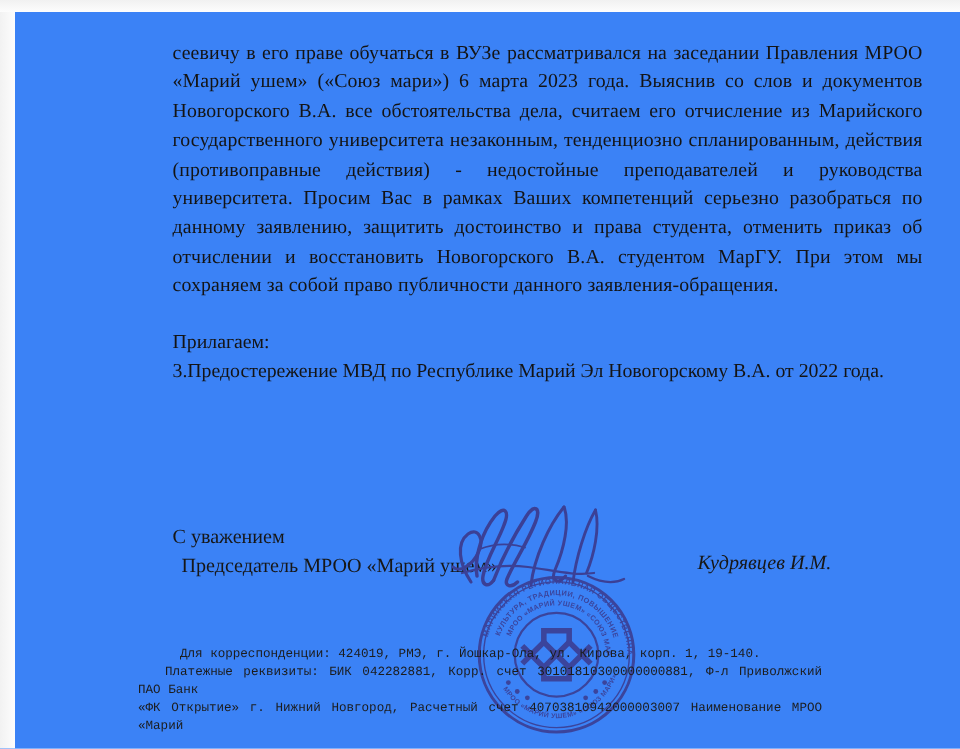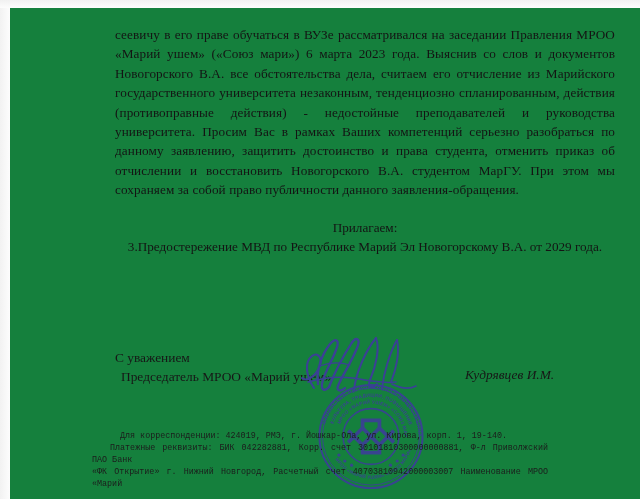--- a/index.html
+++ b/index.html
@@ -6,21 +6,21 @@
   body{
     width:640px;height:499px;
     background:#ffffff;
     font-family:"Liberation Serif", serif;
     overflow:hidden;
     position:relative;
   }
   
   #page{
     position:absolute;inset:0;
-    background:#15803d;
+    background:#3b82f6;
   }
   #scan-edge-left{
     position:absolute;left:0;top:0;width:10px;height:499px;
     background:linear-gradient(to right,#f2f2f2,#fdfdfd);
   }
   #scan-edge-top{
     position:absolute;left:0;top:0;width:640px;height:8px;
     background:linear-gradient(to bottom,#f1f1f1,#fdfdfd);
   }
 
@@ -35,21 +35,20 @@
   }
   .para{margin:0;text-align:justify;text-justify:inter-word;}
   .para.last-line-left{text-align-last:left;}
 
   #attach-block{
     position:absolute;
     left:115px; top:218px; width:500px;
     font-size:13.2px;
     line-height:19.4px;
     color:#141414;
-    text-align:center;
   }
   .attach-line{white-space:nowrap;}
   .attach-wrap{white-space:normal;}
 
   #sign-block{
     position:absolute;
     left:115px; top:348px; width:500px;
     font-size:13.4px;
     line-height:19px;
     color:#171717;
@@ -99,21 +98,21 @@
 
   <div id="scan-edge-left"></div>
   <div id="scan-edge-top"></div>
 
   <div id="body-block">
     <p class="para last-line-left">сеевичу в его праве обучаться в ВУЗе рассматривался на заседании Правления МРОО «Марий ушем» («Союз мари») 6 марта 2023 года. Выяснив со слов и документов Новогорского В.А.  все обстоятельства дела, считаем его отчисление из Марийского государственного университета незаконным, тенденциозно спланированным, действия (противоправные действия) - недостойные преподавателей и руководства университета. Просим Вас в рамках Ваших компетенций серьезно разобраться по данному заявлению, защитить достоинство и права студента, отменить приказ об отчислении и восстановить Новогорского В.А. студентом МарГУ. При этом мы сохраняем за собой право публичности данного заявления-обращения.</p>
   </div>
 
   <div id="attach-block">
     <div class="attach-line">Прилагаем:</div>
-    <div class="attach-wrap">3.Предостережение МВД по Республике Марий Эл Новогорскому В.А. от 2029 года.</div>
+    <div class="attach-wrap">3.Предостережение МВД по Республике Марий Эл Новогорскому В.А. от 2022 года.</div>
   </div>
 
   <div id="sign-block">
     <div>С уважением</div>
     <div style="text-indent:6px">Председатель МРОО «Марий ушем»</div>
   </div>
 
   <div id="sign-name">Кудрявцев И.М.</div>
 
   <svg id="signature" viewBox="0 0 130 72">

